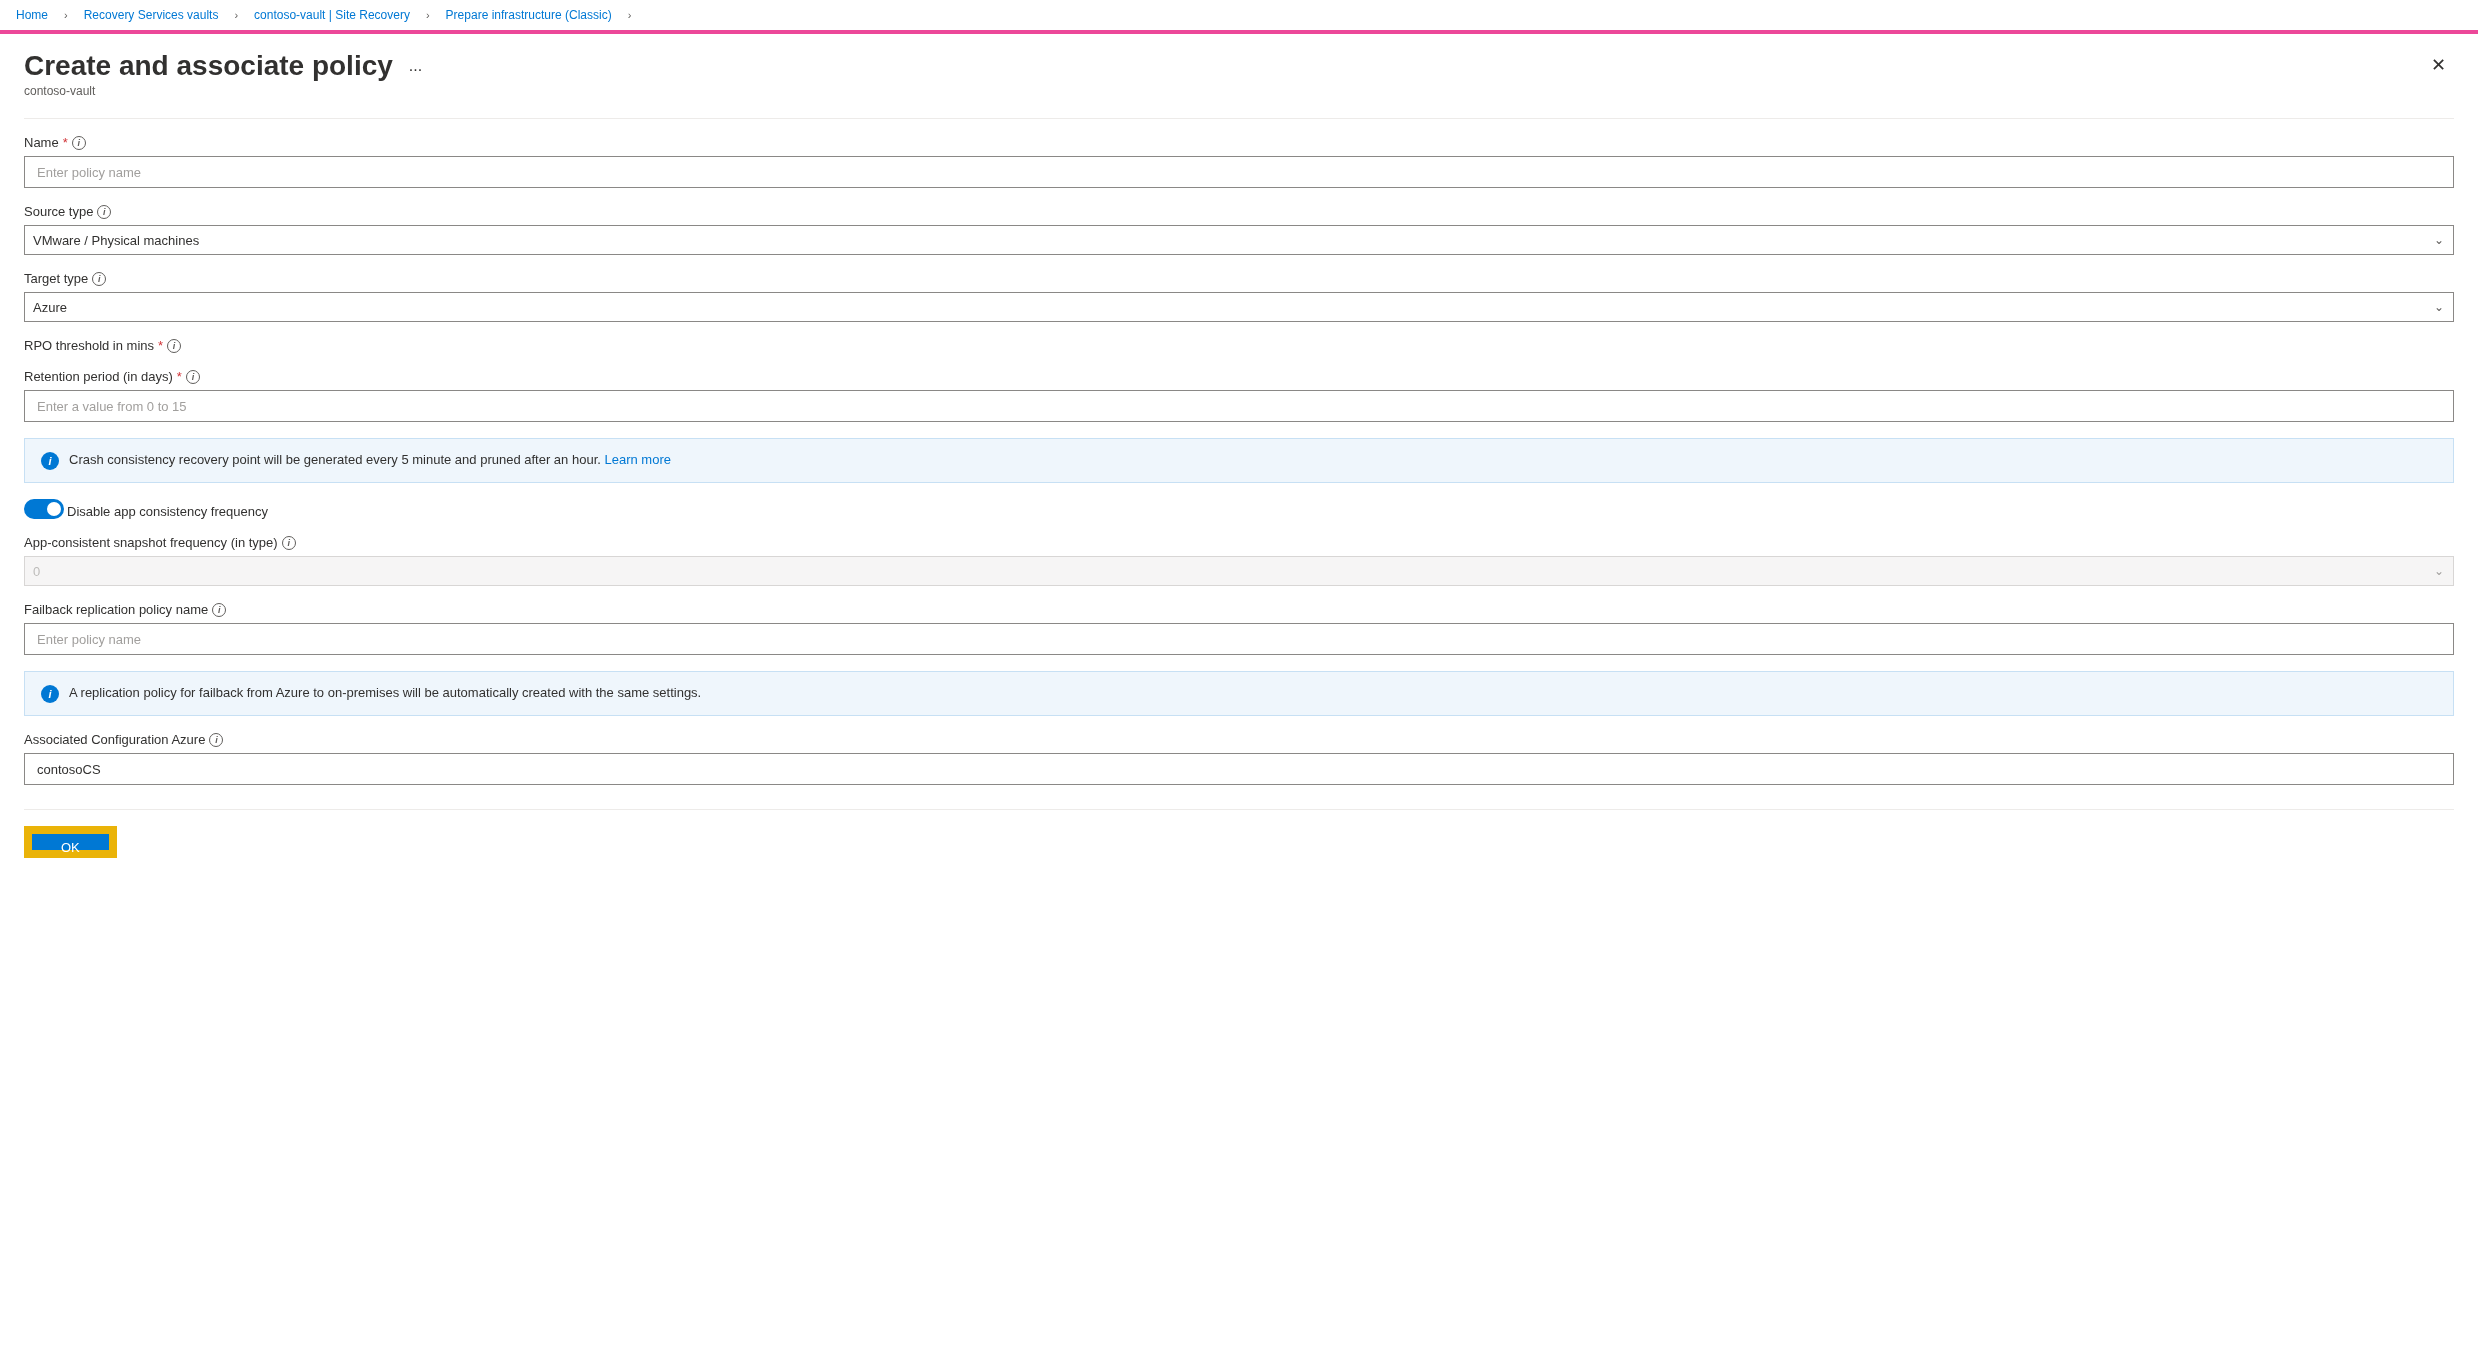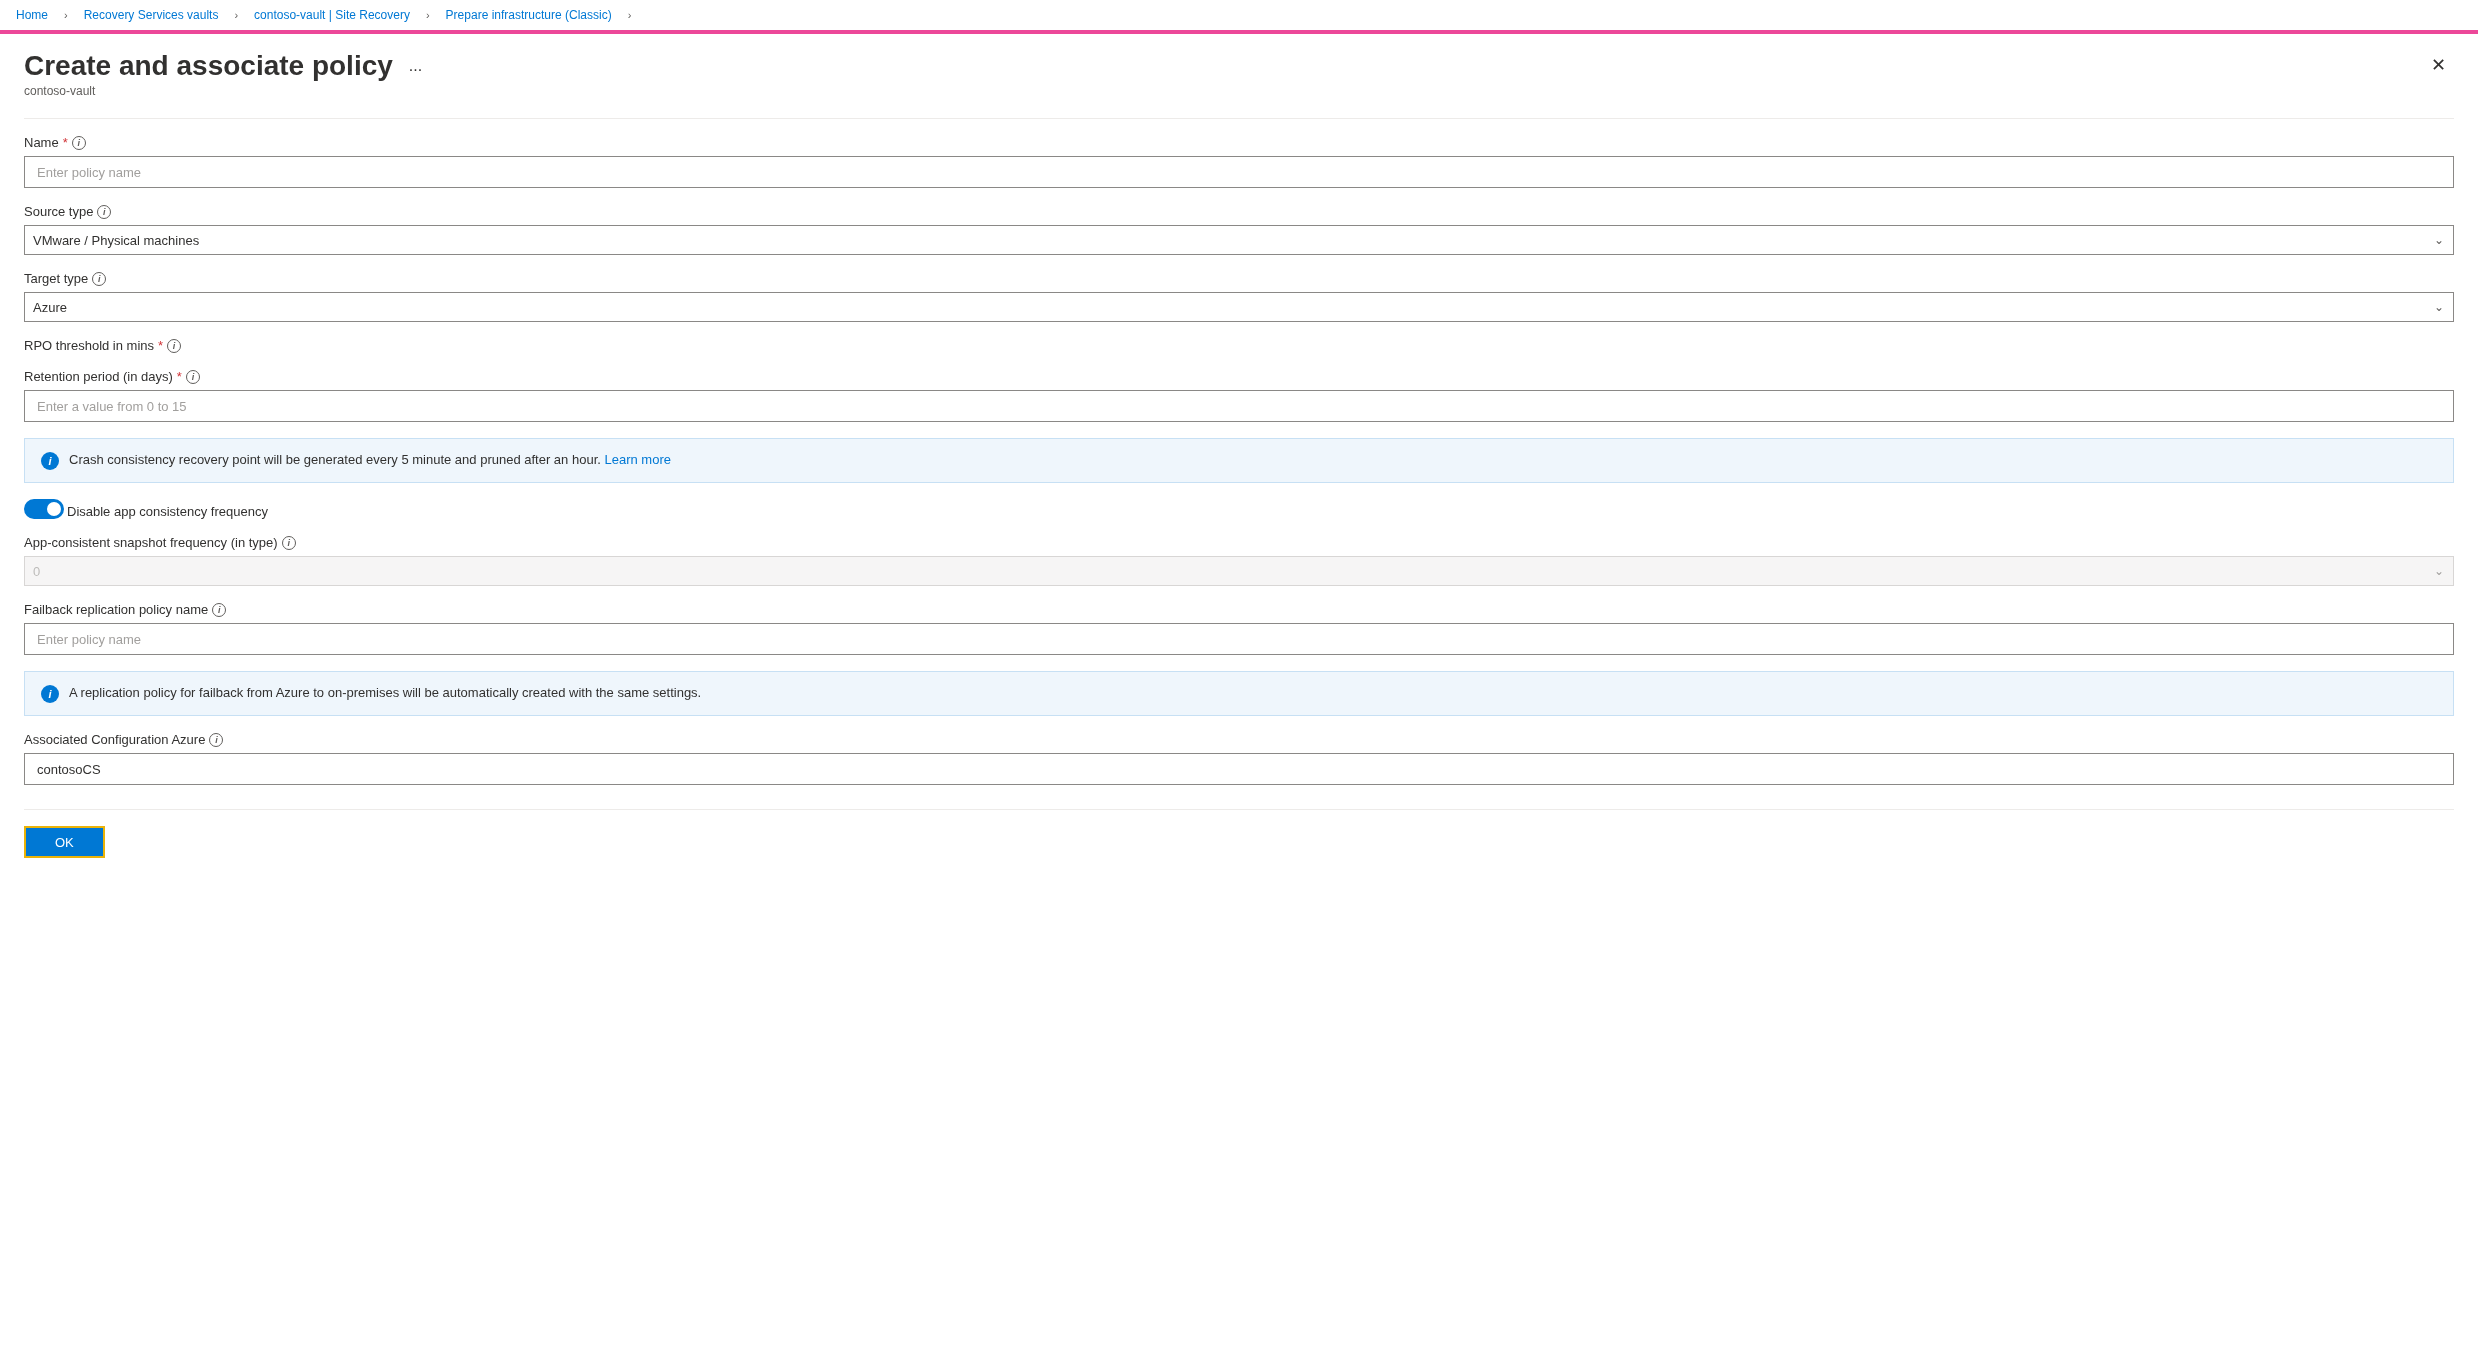--- a/index.html
+++ b/index.html
@@ -224,21 +224,21 @@
       color: #323130;
     }
     .footer-buttons {
       margin-top: 24px;
       padding-top: 16px;
       border-top: 1px solid #edebe9;
     }
     .btn-ok {
       background: #0078d4;
       color: #fff;
-      border: 2px solid #eab308;
+      border: 8px solid #eab308;
       padding: 6px 29px;
       font-size: 13px;
       font-weight: 500;
       cursor: pointer;
       height: 32px;
       min-width: 80px;
     }
     .header-title-row {
       display: flex;
       align-items: center;

